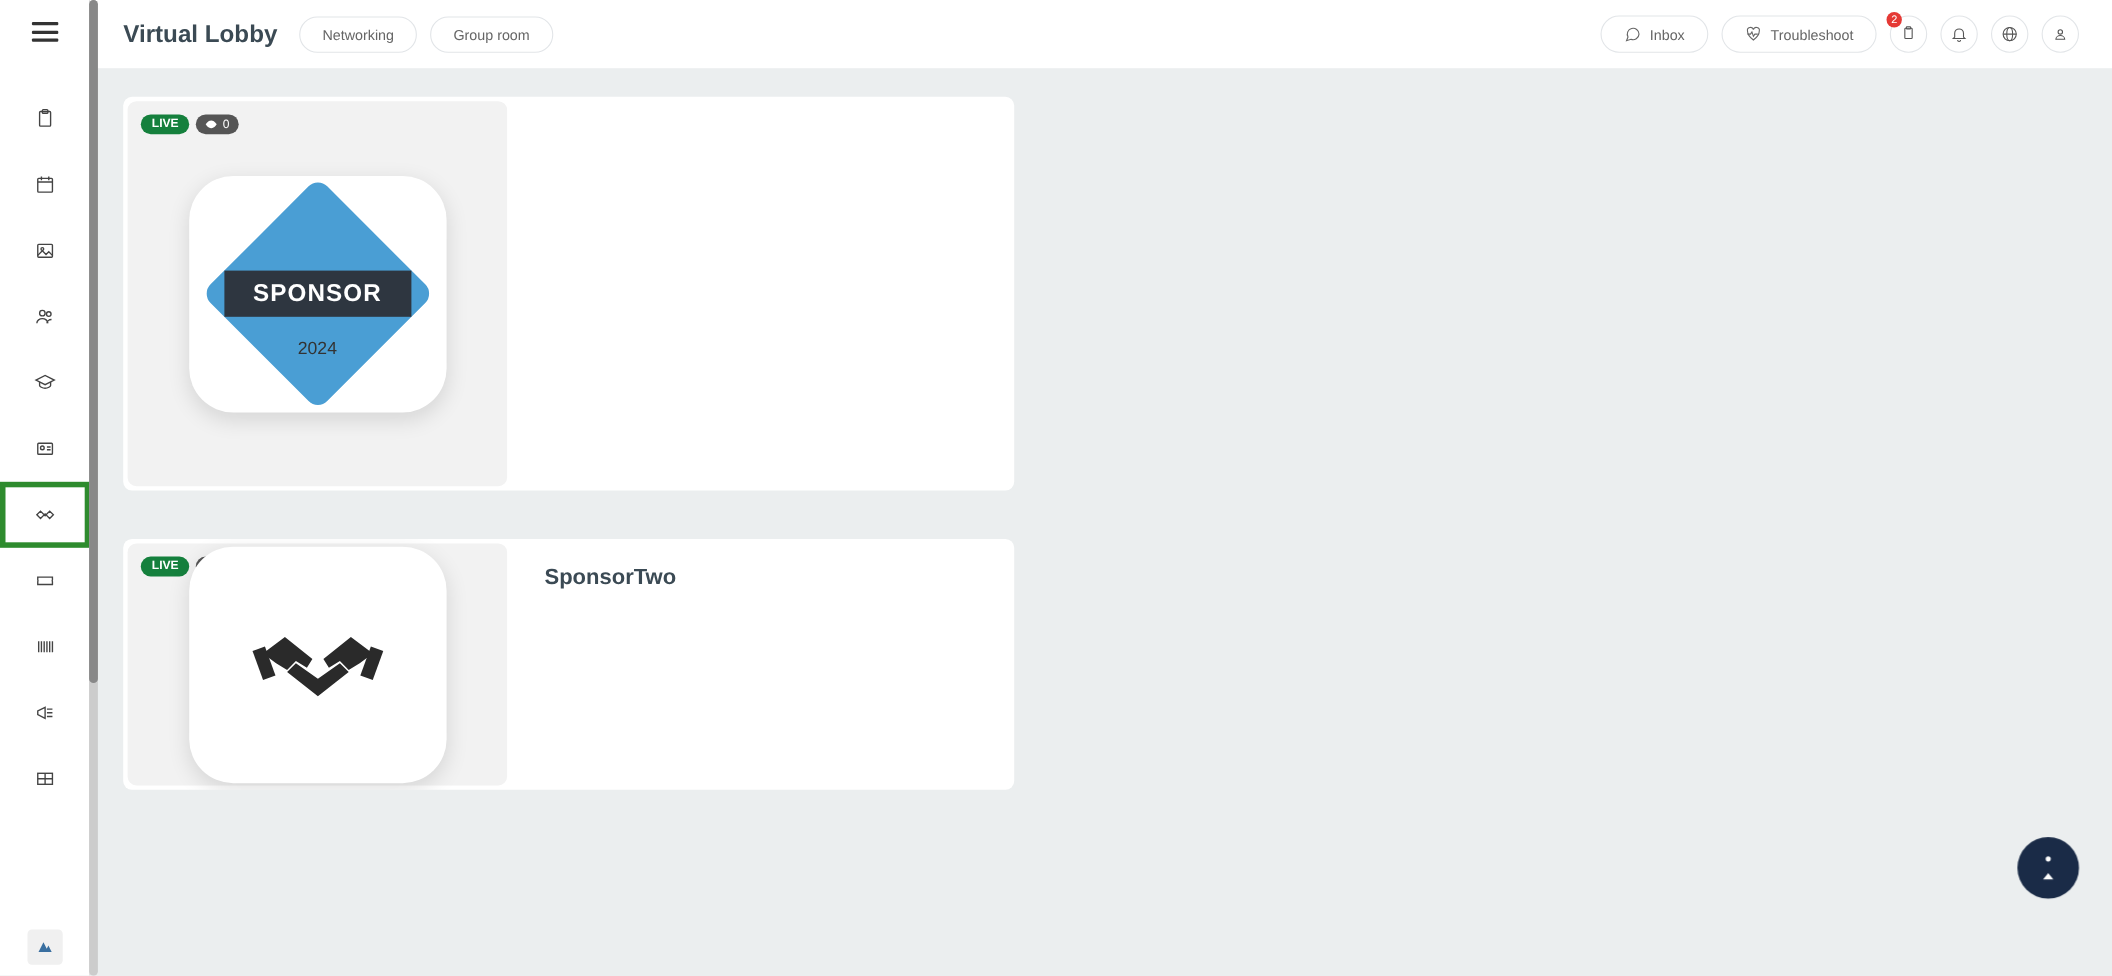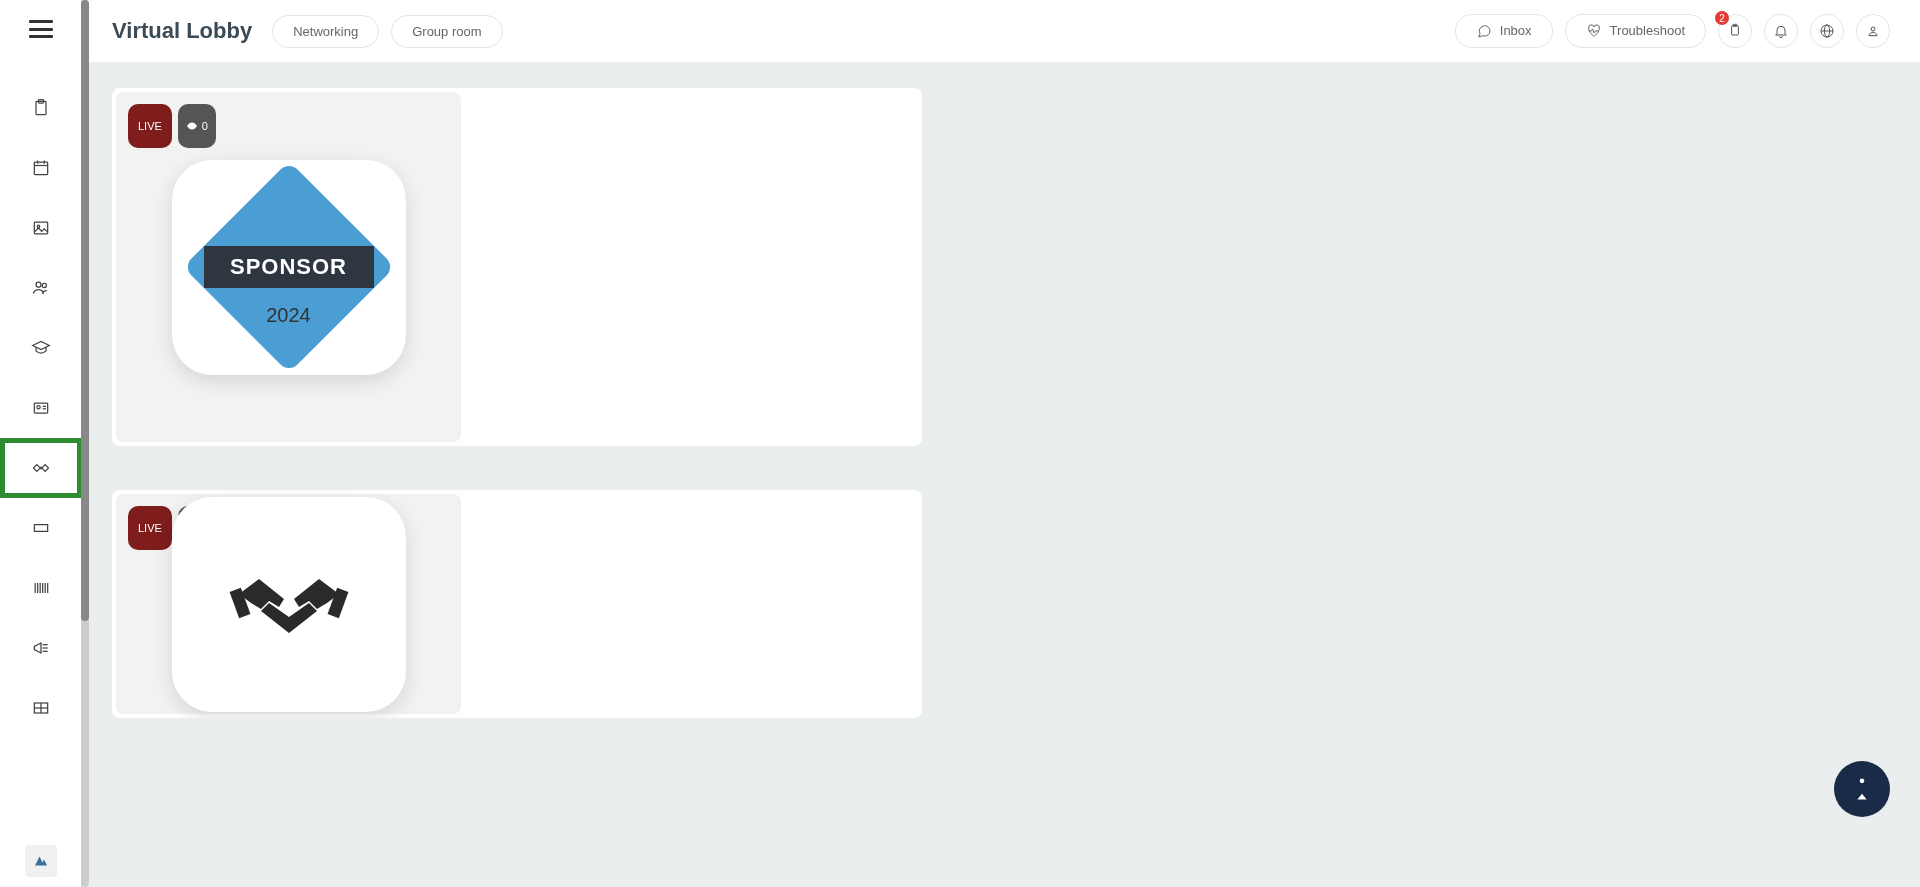--- a/index.html
+++ b/index.html
@@ -90,20 +90,21 @@
   }
   .pill-btn {
     background: #fff;
     border: 1px solid #e2e5e8;
     border-radius: 20px;
     padding: 8px 20px;
     font-size: 13px;
     color: #666;
     cursor: pointer;
     display: inline-flex;
+    align-items: center;
     gap: 8px;
   }
   .pill-btn svg { width:16px; height:16px; stroke:#666; fill:none; stroke-width:1.5; }
   .topbar-spacer { flex:1; background: linear-gradient(to right, #fff 60%, #ebeeef);}
   .topbar-right {
     display: flex;
     align-items: center;
     gap: 12px;
     padding-left: 20px;
   }
@@ -159,25 +160,25 @@
     justify-content:center;
     border-radius: 8px;
     margin: 4px;
   }
   .card-badges {
     position:absolute;
     top:12px; left:12px;
     display:flex; gap:6px;
   }
   .live-badge {
-    background:#7f1d1d;
+    background:#15803d;
     color:#fff;
     font-size:11px;
-    font-weight:400;
-    padding:16px 10px;
+    font-weight:700;
+    padding:2px 10px;
     border-radius:10px;
   }
   .view-badge {
     background:#555;
     color:#fff;
     font-size:11px;
     padding:3px 8px;
     border-radius:10px;
     display:flex;align-items:center;gap:4px;
   }
@@ -225,21 +226,21 @@
     font-size:22px;
     font-weight:700;
     text-align:center;
     padding:8px 0;
     letter-spacing:1px;
   }
   .diamond-year{
     position:absolute;
     bottom: 48px;
     color:#333;
-    font-size:20px;
+    font-size:16px;
   }
   .handshake-svg{width:120px;height:90px;}
   .access-btn {
     position: fixed;
     bottom: 70px; right: 30px;
     width: 56px; height: 56px;
     border-radius: 50%;
     background: #1a2b47;
     display:flex;align-items:center;justify-content:center;
     cursor:pointer;
@@ -447,20 +448,24 @@
         <div class="logo-tile">
           <svg class="handshake-svg" viewBox="0 0 120 90" fill="#2a2a2a">
             <path d="M10 35 L30 20 L55 40 L50 48 L40 42 L32 50 L22 44 Z"></path>
             <path d="M110 35 L90 20 L65 40 L70 48 L80 42 L88 50 L98 44 Z"></path>
             <path d="M40 44 L60 58 L80 44 L88 52 L60 74 L32 52 Z"></path>
             <rect x="5" y="30" width="12" height="28" transform="rotate(-20 11 44)"></rect>
             <rect x="103" y="30" width="12" height="28" transform="rotate(20 109 44)"></rect>
           </svg>
         </div>
       </div>
+      <div class="card-body">
+        <div class="sponsor-name">SponsorTwo</div>
+        <div class="sponsor-desc"></div>
+      </div>
     </div>
   </div>
 </div>
 
 <div class="access-btn">
   <svg viewBox="0 0 24 24">
       <circle cx="12" cy="5" r="2"></circle>
       <path d="M4 9h16M12 9v7m-4 5l4-5 4 5"></path>
     </svg>
 </div>

